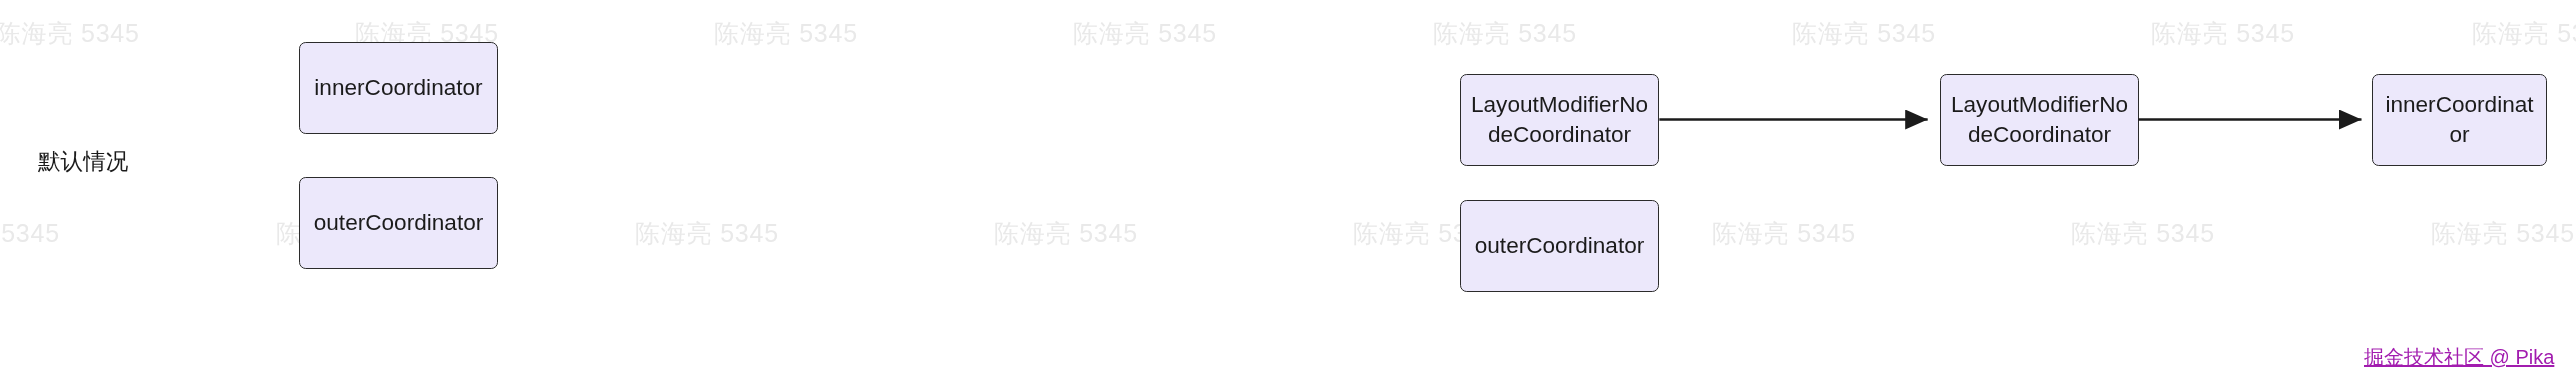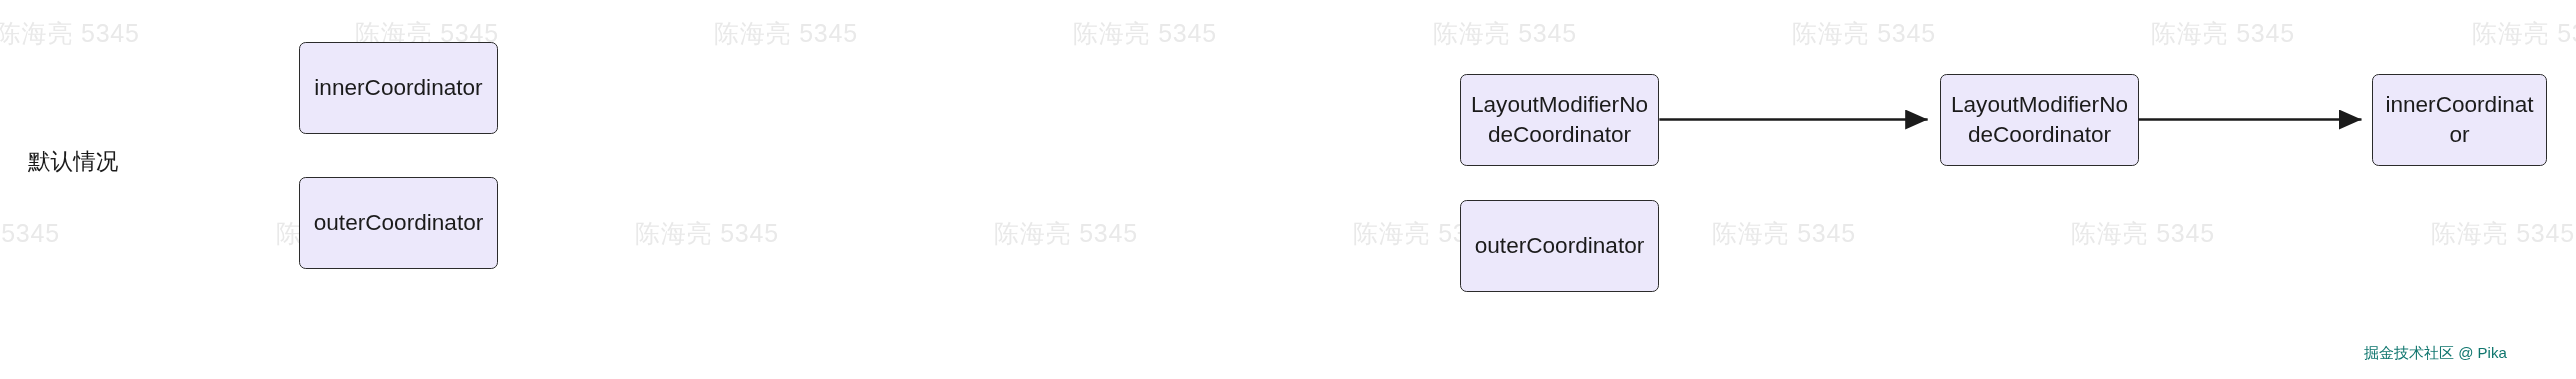--- a/index.html
+++ b/index.html
@@ -64,23 +64,24 @@
 
   .center-note {
     position: absolute;
     color: #1b1b1b;
     font-size: 23.4px;
     white-space: nowrap;
   }
 
   .footer-note {
     position: absolute;
-    color: #0f766e;
-    font-size: 15px;
+    color: #a21caf;
+    font-size: 20px;
     white-space: nowrap;
+    text-decoration: underline;
   }
 
   .arrow-svg {
     position: absolute;
     overflow: visible;
   }
 </style>
 </head>
 <body>
 
@@ -99,21 +100,21 @@
     <div class="wm" style="left:-84px;top:217px;">陈海亮 5345</div>
     <div class="wm" style="left:276px; top:217px;">陈海亮 5345</div>
     <div class="wm" style="left:635px; top:217px;">陈海亮 5345</div>
     <div class="wm" style="left:994px;top:217px;">陈海亮 5345</div>
     <div class="wm" style="left:1353px;top:217px;">陈海亮 5345</div>
     <div class="wm" style="left:1712px;top:217px;">陈海亮 5345</div>
     <div class="wm" style="left:2071px;top:217px;">陈海亮 5345</div>
     <div class="wm" style="left:2431px;top:217px;">陈海亮 5345</div>
   </div>
 
-  <div class="label-left" style="left:28px; top:146px;">默认情况</div>
+  <div class="label-left" style="left:38px; top:146px;">默认情况</div>
 
   <div class="box" style="left:299px; top:42px; width:199px; height:92px;">
     <span>innerCoordinator</span>
   </div>
 
   <div class="box" style="left:299px; top:177px; width:199px; height:92px;">
     <span>outerCoordinator</span>
   </div>
 
 

